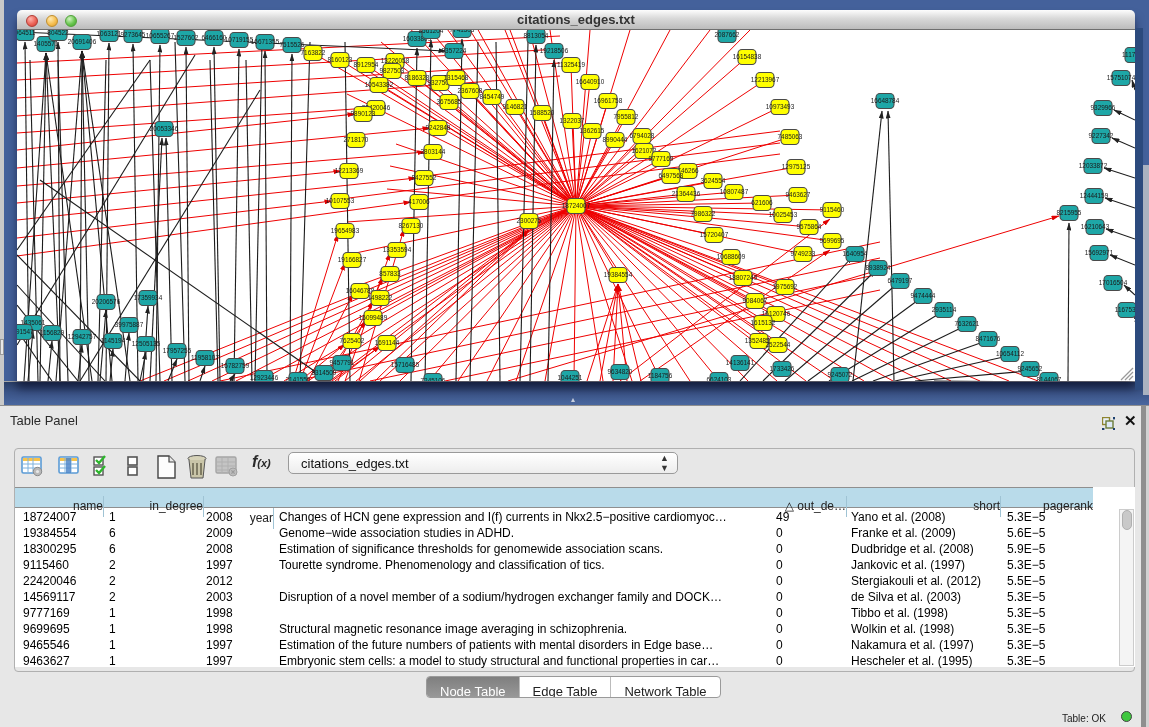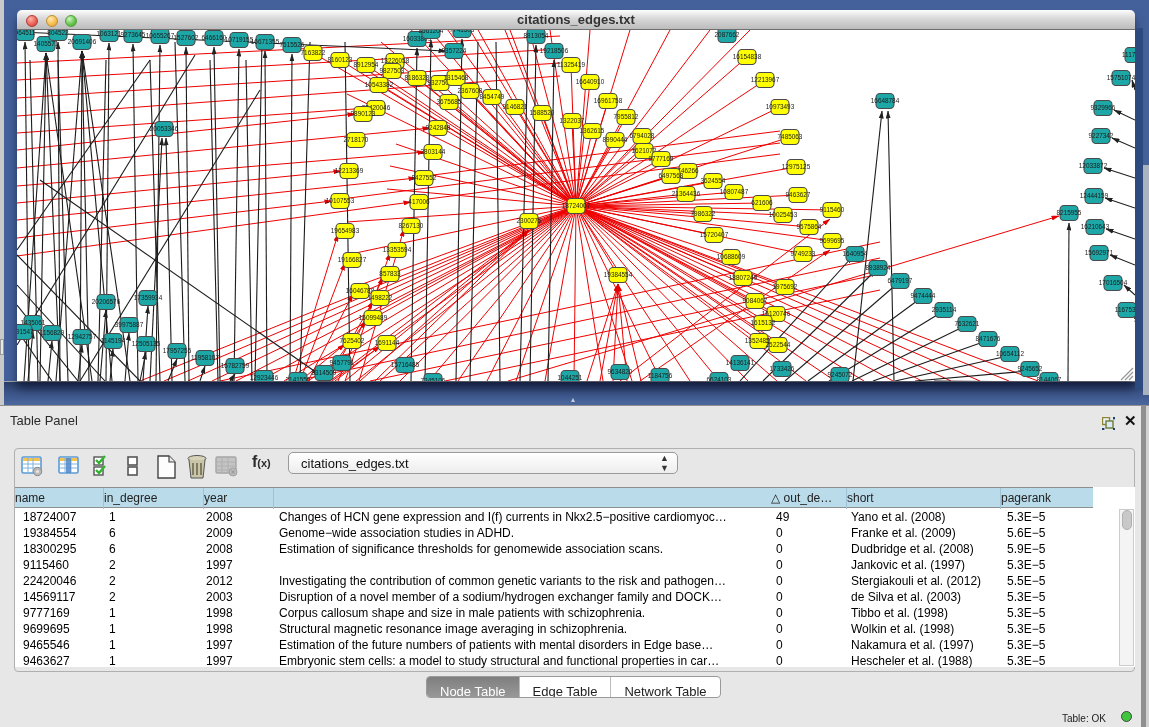--- a/index.html
+++ b/index.html
@@ -38,21 +38,21 @@
   background:linear-gradient(#ffffff,#ededed); border:1px solid #9a9a9a; border-radius:5px;
   font-size:13px; color:#111; line-height:21px; padding-left:12px; }
 #ddarr { position:absolute; right:8px; top:0px; font-size:9px; color:#333; line-height:10px; text-align:center; }
 
 #tpbox { position:absolute; left:14px; top:42px; width:1121px; height:224px;
   border:1px solid #b0b0b0; border-radius:4px; }
 #table { position:absolute; left:15px; top:81px; width:1120px; height:180px;
   background:#fff; font-size:12px; }
 #thead { position:absolute; left:0; top:0; width:1078px; height:21px; background:#b9dbea;
   border-top:1px solid #8f8f8f; border-bottom:1px solid #8f8f8f; }
-#thead div { position:absolute; top:0; height:21px; line-height:21px; text-align:left;
+#thead div { position:absolute; top:8px; height:21px; line-height:21px; text-align:right;
   color:#222; border-right:1px solid #9fc3d4; font-size:12px; }
 #vscroll { position:absolute; left:1104px; top:22px; width:15px; height:157px;
   background:#f4f4f4; border:1px solid #cccccc; }
 #vthumb { position:absolute; left:2px; top:0px; width:10px; height:20px;
   background:#c9c9c9; border:1px solid #b0b0b0; border-radius:5px; }
 #tbody { position:absolute; left:0; top:22px; width:1078px; }
 .tr { position:relative; height:16px; line-height:16px; color:#000; white-space:nowrap; }
 .tr div { position:absolute; top:0; height:16px; overflow:hidden; }
 .c0 { left:8px;   width:90px; }
 .c1 { left:94px;  width:100px; }
@@ -662,29 +662,29 @@
         <ellipse cx="13" cy="4.5" rx="9" ry="3" fill="#d6d2b8" stroke="#555"></ellipse>
         <path d="M5 6 L7 24 H19 L21 6" fill="#c9c5a8" stroke="#555"></path>
         <path d="M9 9 V21 M13 9 V21 M17 9 V21" stroke="#6e6a54" stroke-width="1.6"></path>
       </svg>
     <svg class="ticon" style="left:200px" width="26" height="24" viewBox="0 0 26 24">
         <rect x="2" y="3" width="20" height="16" rx="1.5" fill="#c4c4c4" stroke="#a5a5a5" stroke-width="1.4"></rect>
         <path d="M3 8 H21 M3 12 H21 M3 16 H21 M8 4 V19 M14 4 V19" stroke="#b0b0b0" stroke-width="1"></path>
         <circle cx="19" cy="18" r="4" fill="#bdbdbd" stroke="#a0a0a0"></circle>
         <path d="M17.4 16.4 l3.2 3.2 M20.6 16.4 l-3.2 3.2" stroke="#9a9a9a" stroke-width="1.2"></path>
       </svg>
-    <div class="ticon" style="left:238px; top:2px; font-size:16px; color:#2b2b2b; font-weight:bold;">f<span style="font-size:11px;">(x)</span></div>
+    <div class="ticon" style="left:238px; top:2px; font-size:16px; color:#2b2b2b; font-style:italic; font-weight:bold;">f<span style="font-size:11px;">(x)</span></div>
     <div id="dropdown">citations_edges.txt<div id="ddarr">▲<br>▼</div></div>
   </div>
   <div id="tpbox"></div>
   <div id="table">
     <div id="thead">
       <div style="left:0;width:89px;">name</div>
       <div style="left:89px;width:100px;">in_degree</div>
-      <div style="left:189px;width:70px;">year</div>
+      <div style="left:189px;width:70px;margin-top:12px;">year</div>
       <div style="left:756px;width:76px;">△ out_de…</div>
       <div style="left:832px;width:154px;">short</div>
       <div style="left:986px;width:92px;border-right:none;">pagerank</div>
     </div>
     <div id="vscroll">
         <div id="vthumb"></div>
       </div>
     <div id="tbody">
 <div class="tr">
           <div class="c0">18724007</div>
@@ -710,47 +710,46 @@
           <div class="c2">2008</div>
           <div class="c3">Estimation of significance thresholds for genomewide association scans.</div>
           <div class="c4">0</div>
           <div class="c5">Dudbridge et al. (2008)</div>
           <div class="c6">5.9E−5</div>
         </div>
 <div class="tr">
           <div class="c0">9115460</div>
           <div class="c1">2</div>
           <div class="c2">1997</div>
+          <div class="c3">Tourette syndrome. Phenomenology and classification of tics.</div>
           <div class="c4">0</div>
           <div class="c5">Jankovic et al. (1997)</div>
           <div class="c6">5.3E−5</div>
         </div>
 <div class="tr">
           <div class="c0">22420046</div>
           <div class="c1">2</div>
           <div class="c2">2012</div>
-          <div class="c3">Investigating the contribution of common genetic variants to the risk and pathogen…</div>
           <div class="c4">0</div>
           <div class="c5">Stergiakouli et al. (2012)</div>
           <div class="c6">5.5E−5</div>
         </div>
 <div class="tr">
           <div class="c0">14569117</div>
           <div class="c1">2</div>
           <div class="c2">2003</div>
           <div class="c3">Disruption of a novel member of a sodium/hydrogen exchanger family and DOCK…</div>
           <div class="c4">0</div>
           <div class="c5">de Silva et al. (2003)</div>
           <div class="c6">5.3E−5</div>
         </div>
 <div class="tr">
           <div class="c0">9777169</div>
           <div class="c1">1</div>
           <div class="c2">1998</div>
-          <div class="c3">Corpus callosum shape and size in male patients with schizophrenia.</div>
           <div class="c4">0</div>
           <div class="c5">Tibbo et al. (1998)</div>
           <div class="c6">5.3E−5</div>
         </div>
 <div class="tr">
           <div class="c0">9699695</div>
           <div class="c1">1</div>
           <div class="c2">1998</div>
           <div class="c3">Structural magnetic resonance image averaging in schizophrenia.</div>
           <div class="c4">0</div>
@@ -765,21 +764,21 @@
           <div class="c4">0</div>
           <div class="c5">Nakamura et al. (1997)</div>
           <div class="c6">5.3E−5</div>
         </div>
 <div class="tr">
           <div class="c0">9463627</div>
           <div class="c1">1</div>
           <div class="c2">1997</div>
           <div class="c3">Embryonic stem cells: a model to study structural and functional properties in car…</div>
           <div class="c4">0</div>
-          <div class="c5">Hescheler et al. (1988)</div>
+          <div class="c5">Hescheler et al. (1995)</div>
           <div class="c6">5.3E−5</div>
         </div>
     </div>
   </div>
   <div id="tabs">
     <div class="sel">Node Table</div>
       <div>Edge Table</div>
       <div>Network Table</div>
   </div>
   <div id="memtxt">Table: OK</div>

